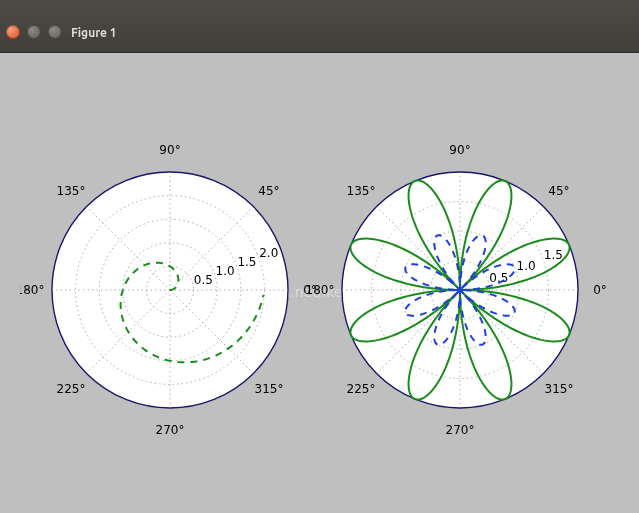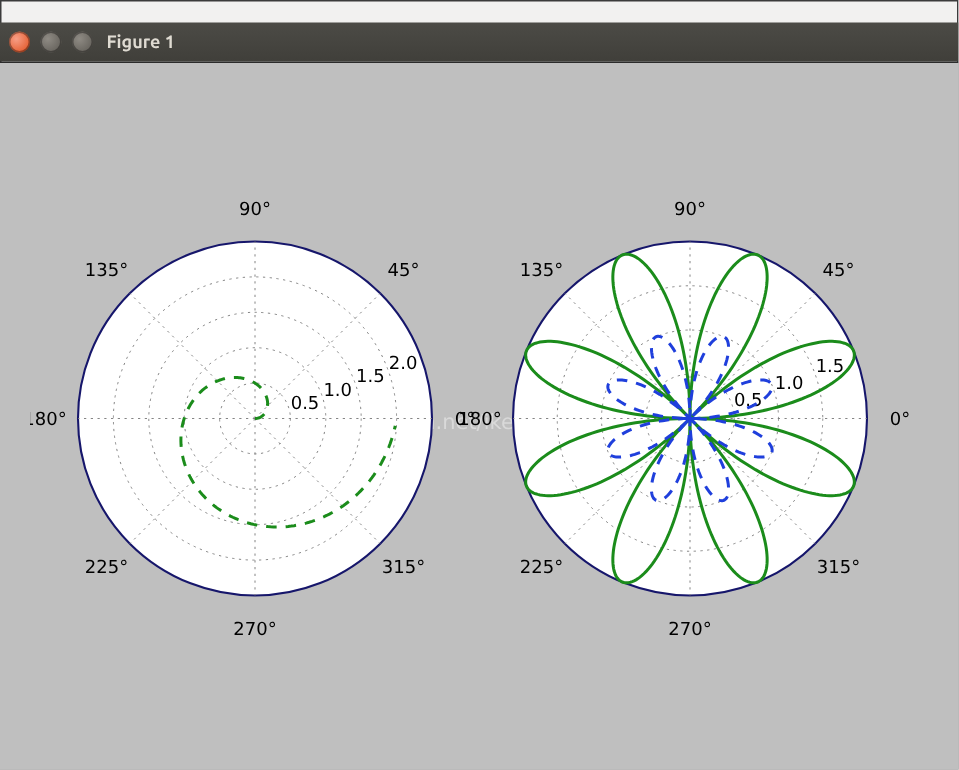--- a/index.html
+++ b/index.html
@@ -15,28 +15,27 @@
     width: 639px;
     height: 513px;
     display: flex;
     flex-direction: column;
     box-shadow: 0 0 0 1px #3b3b3b inset;
   }
   .titlebar {
     height: 26px;
     background: linear-gradient(to bottom, #4c4b46 0%, #403f3a 100%);
     display: flex;
-    align-items: center;
-    padding: 0 6px;
+    align-items: flex-end;
+    padding: 13px 6px;
     color: #dfdbd2;
     font-size: 12px;
     font-weight: 700;
     gap: 7px;
     border-bottom: 1px solid #2b2b2b;
-    margin-top: 15px;
   }
   .wbtn {
     width: 14px;
     height: 14px;
     border-radius: 7px;
     display: inline-block;
     box-shadow: inset 0 0 0 1px rgba(0,0,0,0.35);
   }
   .wbtn.close { background: radial-gradient(circle at 35% 35%, #f79e86, #df4a16); }
   .wbtn.min   { background: radial-gradient(circle at 35% 35%, #8f8b84, #595650); }

